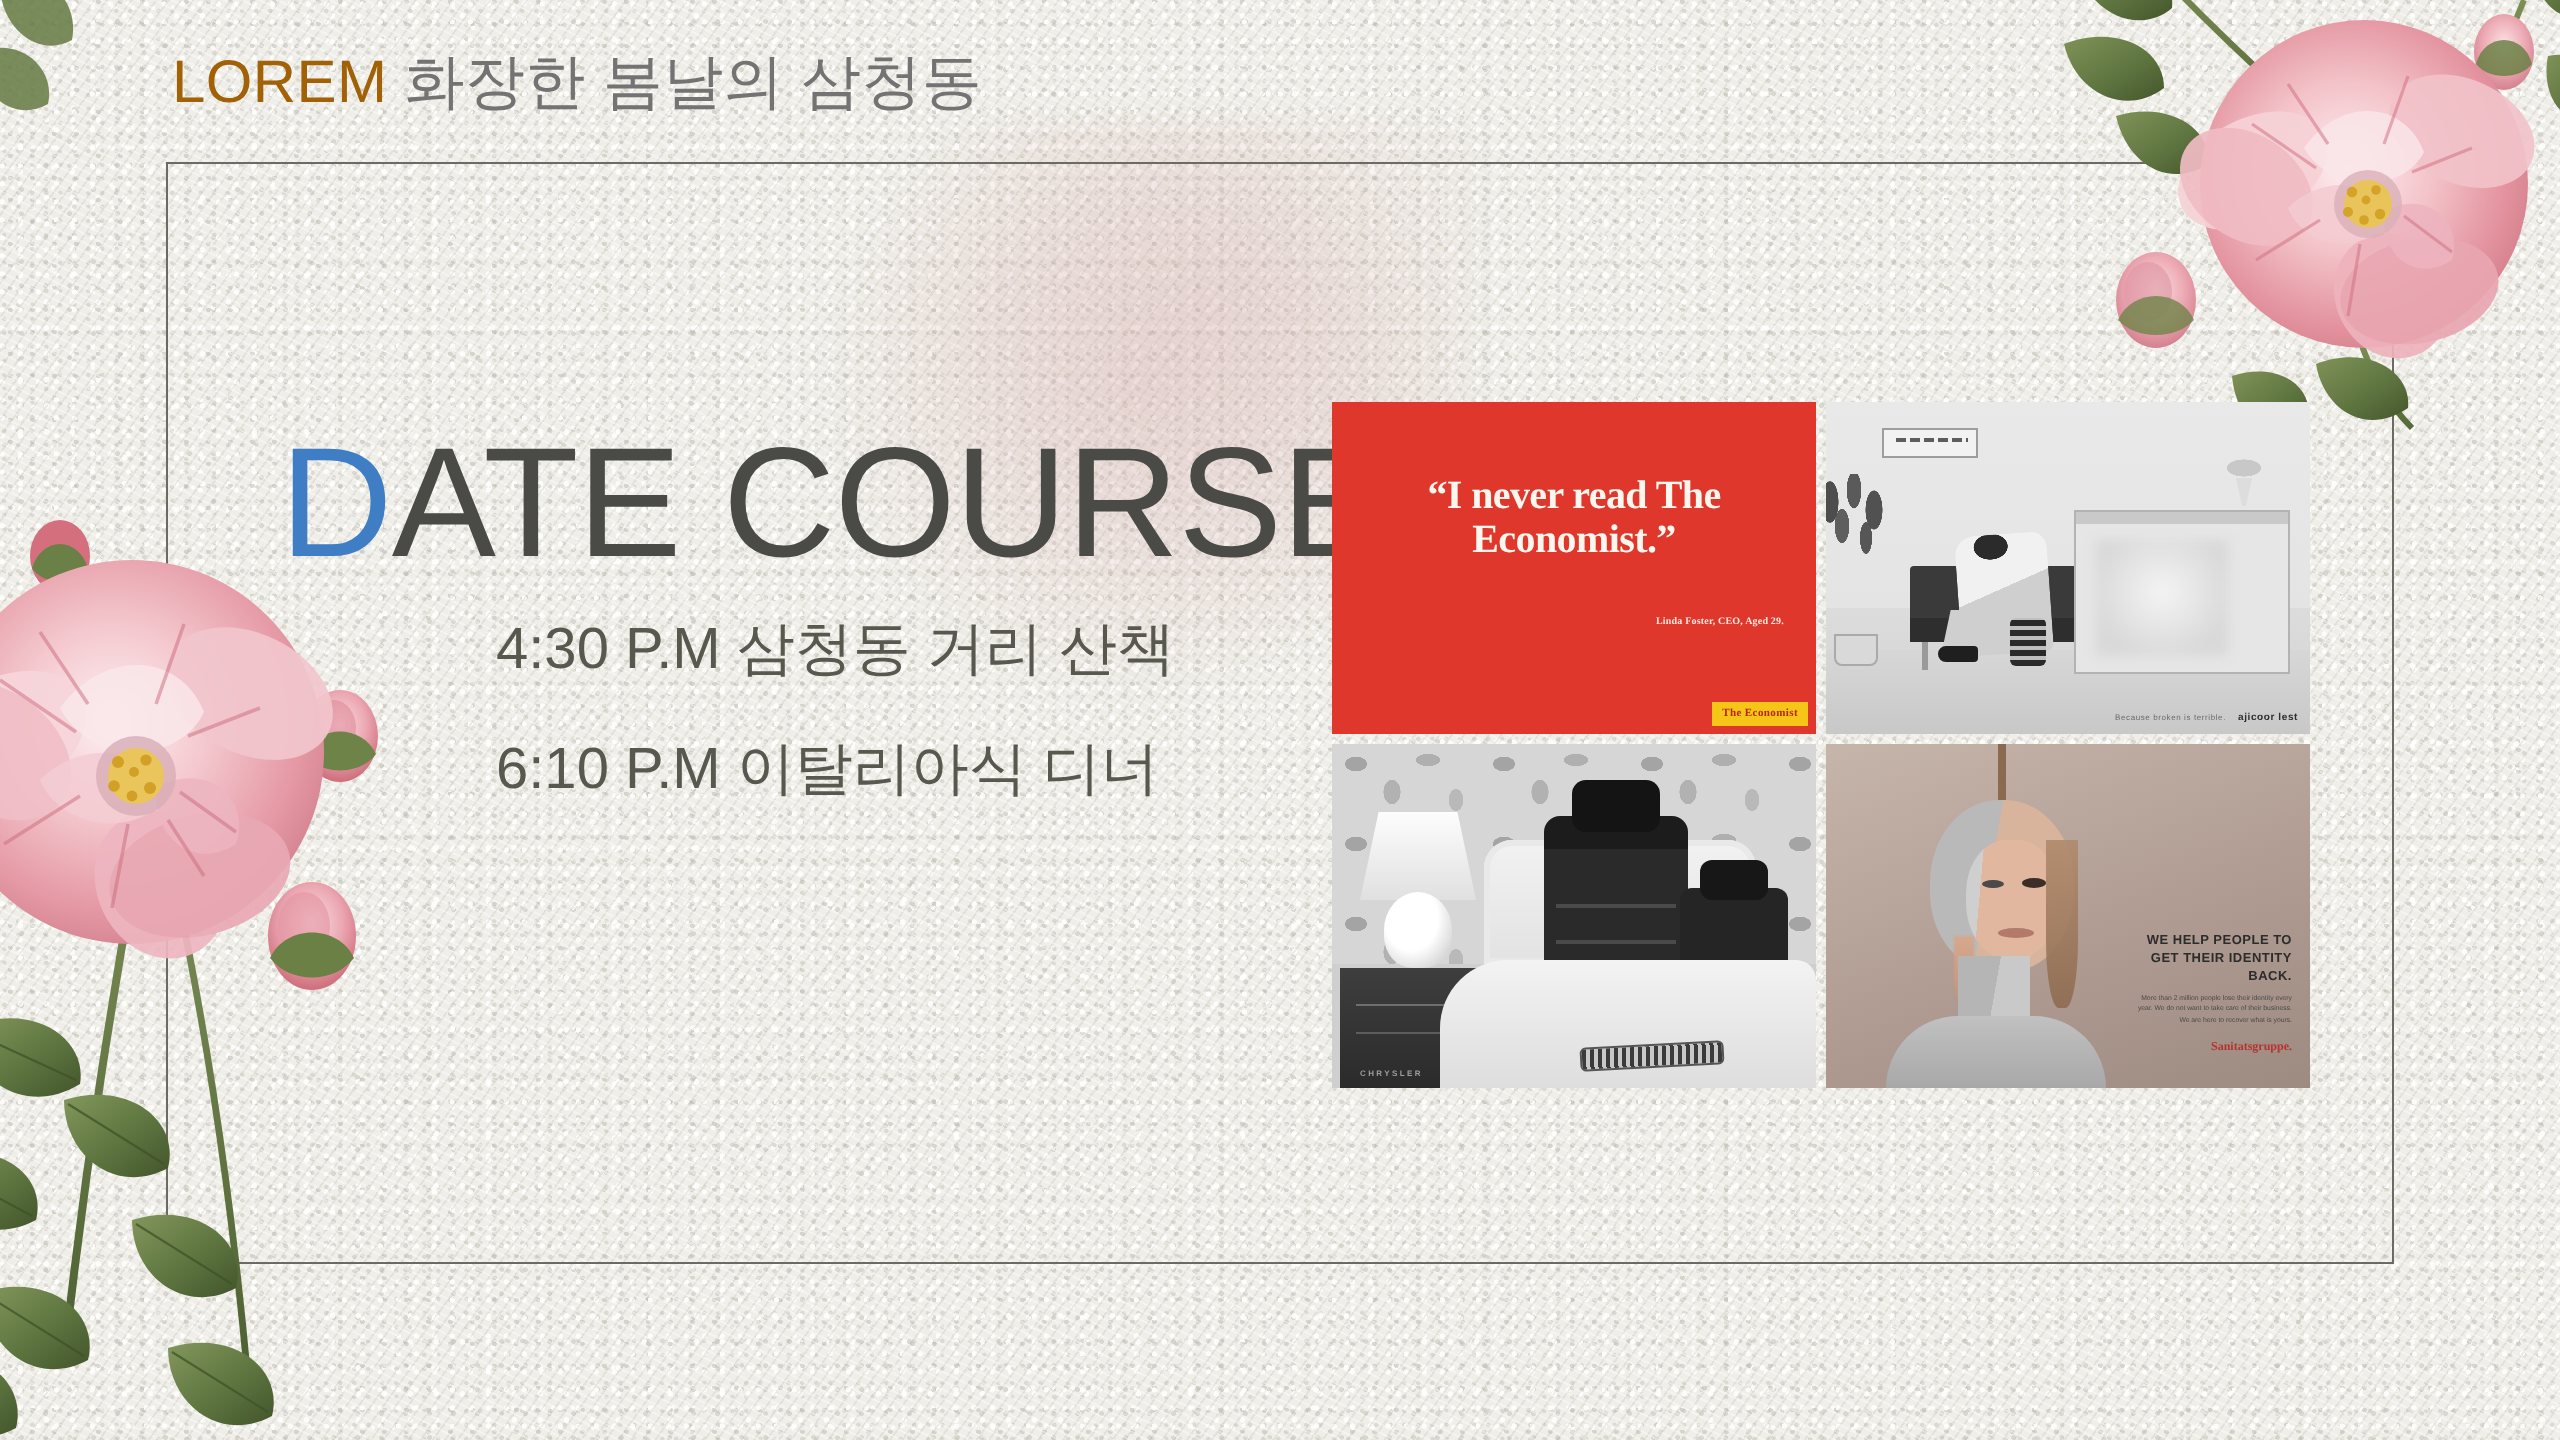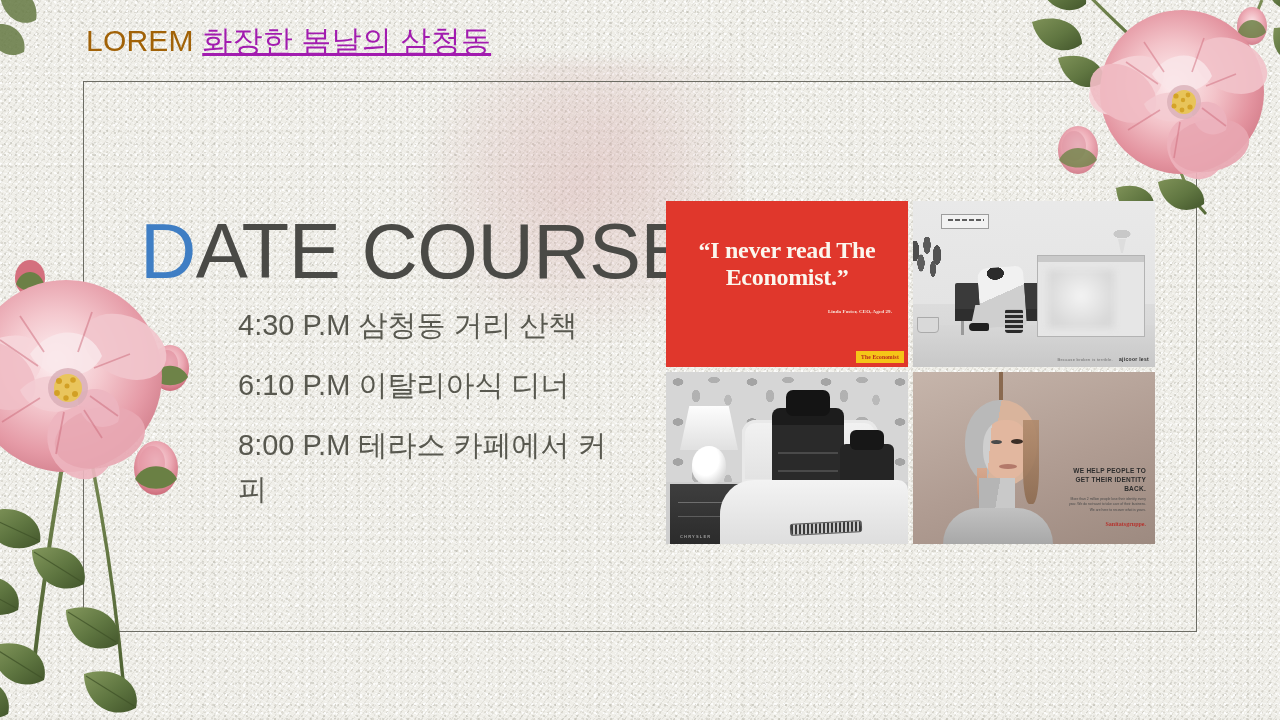--- a/index.html
+++ b/index.html
@@ -62,39 +62,39 @@
   
   .header {
     position:absolute;
     left:86px; top:21px;
     font-size:30px;
     letter-spacing:.2px;
     white-space:nowrap;
     color:#5a5a55;
   }
   .header .lorem { color:#a16207; }
-  .header .ko    { color:#a21caf;text-decoration:underline; }
+  .header .ko    { color:#737373; }
 
   
   .title {
     position:absolute;
     left:140px; top:212px;
     font-size:78px;
     font-weight:400;
     letter-spacing:-0.5px;
     line-height:1;
     white-space:nowrap;
     color:#4a4a46;
   }
   .title .d { color:#3f7ec4; }
 
   
   .body-list {
     position:absolute;
-    left:238px; top:303px;
+    left:248px; top:303px;
     width:390px;
     color:#58584f;
     font-size:29px;
     line-height:1.52;
   }
   .body-list .line { margin-bottom:16px; }
   .body-list .line:last-child { margin-bottom:0; }
 
   
   .grid {
@@ -114,21 +114,21 @@
     width:100%; height:100%;
     position:relative;
   }
   .econ .quote {
     position:absolute;
     left:0; right:0; top:36px;
     text-align:center;
     color:#fbf6ee;
     font-family:"Liberation Serif", serif;
     font-weight:700;
-    font-size:24px;
+    font-size:20px;
     line-height:1.12;
     letter-spacing:-.3px;
     padding:0 14px;
   }
   .econ .attrib {
     position:absolute;
     right:16px; top:108px;
     color:#f7e9df;
     font-family:"Liberation Serif", serif;
     font-size:5px;
@@ -617,21 +617,20 @@
     <span class="ko">화장한 봄날의 삼청동</span>
   </div>
 
   <div class="title">
     <span class="d">D</span><span class="rest">ATE COURSE</span>
   </div>
 
   <div class="body-list">
     <div class="line">4:30 P.M 삼청동 거리 산책</div>
     <div class="line">6:10 P.M 이탈리아식 디너</div>
-    <div class="line">8:00 P.M 테라스 카페에서 커피</div>
   </div>
 
   <div class="grid">
 
     <div class="cell">
       <div class="econ">
         <div class="quote">“I never read The Economist.”</div>
         <div class="attrib">Linda Foster, CEO, Aged 29.</div>
         <div class="logo">The Economist</div>
       </div>

